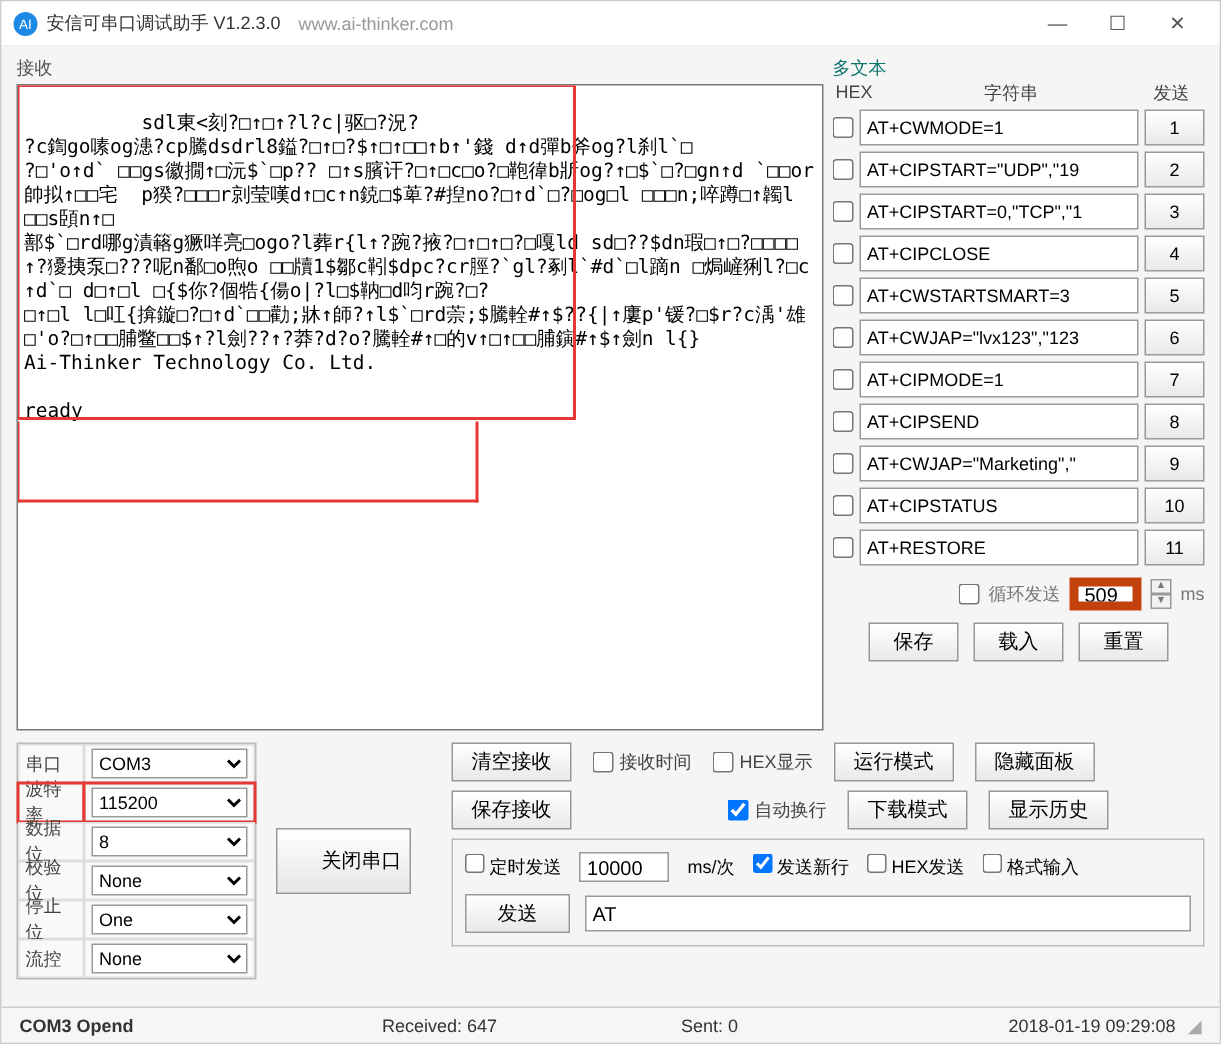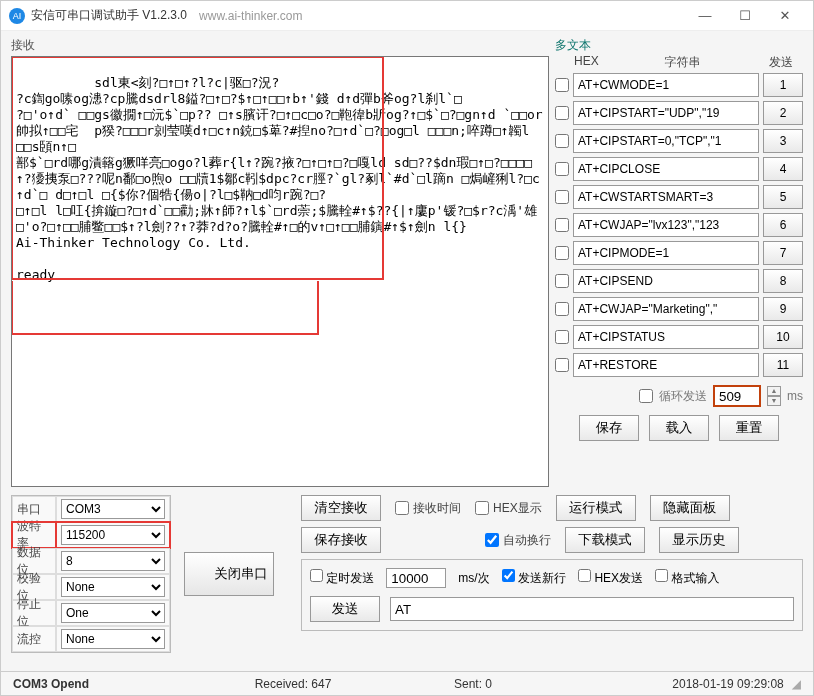--- a/index.html
+++ b/index.html
@@ -80,21 +80,20 @@
 
   .multi-panel {
     width: 248px;
     display: flex;
     flex-direction: column;
   }
   .multi-header {
     display: flex;
     color: #444;
     padding: 0 2px 2px;
-    margin-left: 17px;
   }
   .multi-header .h1 { width: 30px; }
   .multi-header .h2 { flex: 1; text-align: center; }
   .multi-header .h3 { width: 40px; text-align: center; }
   .multi-rows { display: flex; flex-direction: column; gap: 4px; }
   .multi-row { display: flex; align-items: center; gap: 4px; }
   .multi-row input[type=checkbox] { width: 14px; height: 14px; }
   .multi-row input[type=text] {
     flex: 1; height: 24px; padding: 0 4px;
     border: 1px solid #999; background: #fff;
@@ -106,21 +105,21 @@
     background: linear-gradient(#fff,#e9e9e9);
     cursor: pointer;
     font-size: 12px;
   }
   .loop-row {
     display: flex; align-items: center; justify-content: flex-end;
     gap: 6px; margin-top: 8px; color: #777;
   }
   .loop-row input[type=checkbox] { width: 14px; height: 14px; }
   .loop-row input.num {
-    width: 48px; height: 22px; border: 2px solid #c2410c;
+    width: 48px; height: 22px; border: 6px solid #c2410c;
     text-align: left; padding: 0 4px;
   }
   .spin { display: inline-flex; flex-direction: column; }
   .spin span {
     width: 14px; height: 10px; border: 1px solid #999;
     background: #f2f2f2; font-size: 7px; text-align: center; line-height: 8px;
     cursor: pointer;
   }
   .file-row {
     display: flex; gap: 10px; justify-content: center; margin-top: 8px;

